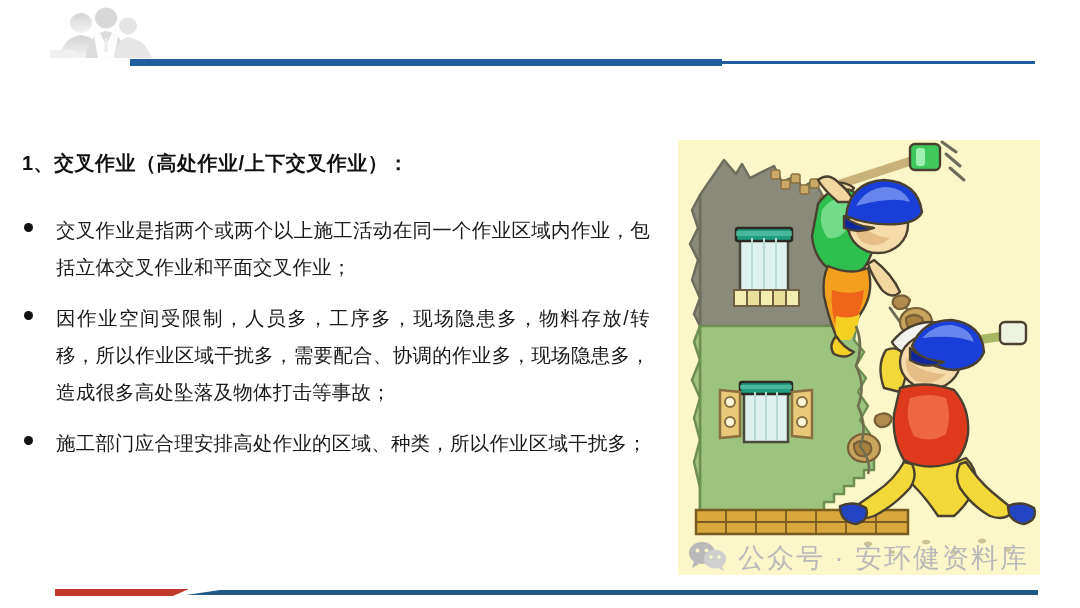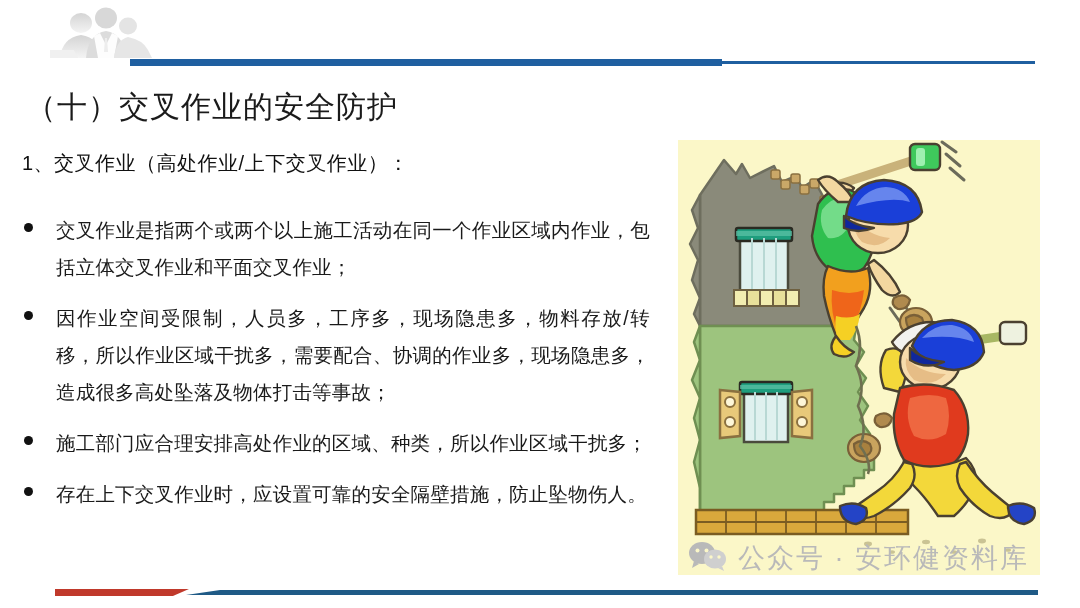--- a/index.html
+++ b/index.html
@@ -51,21 +51,21 @@
     color: #1a1a1a;
     letter-spacing: 1px;
     white-space: nowrap;
     font-weight: 400;
   }
   .slide-subtitle {
     position: absolute;
     left: 22px;
     top: 150px;
     font-size: 20px;
-    font-weight: normal;
+    font-weight: bold;
     color: #111111;
     white-space: nowrap;
     letter-spacing: 0.5px;
     text-align: right;
   }
 
   
   .bullet-list {
     position: absolute;
     left: 24px;
@@ -171,44 +171,39 @@
       <path d="M66 52 Q68 34 80 31 Q95 34 100 44 L104 52 Z" fill="#e6e6e6"></path>
 
       <path d="M2 52 L30 52 L26 44 L2 44 Z" fill="#f0f0f0"></path>
 
       <path d="M57 32 L59 32 L60 46 L56 46 Z" fill="#ededed"></path>
     </svg>
   </div>
   <div class="header-bar-thick"></div>
   <div class="header-bar-thin"></div>
 
-  <div class="slide-title">（十）交叉作业的安全防护</div>
   <div class="slide-subtitle">1、交叉作业（高处作业/上下交叉作业）：</div>
 
   <div class="bullet-list">
 
     <div class="bullet-item">
       <span class="bullet-dot"></span>
       <span class="bullet-text">交叉作业是指两个或两个以上施工活动在同一个作业区域内作业，包括立体交叉作业和平面交叉作业；</span>
     </div>
 
     <div class="bullet-item">
       <span class="bullet-dot"></span>
       <span class="bullet-text">因作业空间受限制，人员多，工序多，现场隐患多，物料存放/转移，所以作业区域干扰多，需要配合、协调的作业多，现场隐患多，造成很多高处坠落及物体打击等事故；</span>
     </div>
 
     <div class="bullet-item">
       <span class="bullet-dot"></span>
       <span class="bullet-text">施工部门应合理安排高处作业的区域、种类，所以作业区域干扰多；</span>
     </div>
 
-    <div class="bullet-item">
-      <span class="bullet-dot"></span>
-      <span class="bullet-text">存在上下交叉作业时，应设置可靠的安全隔壁措施，防止坠物伤人。</span>
-    </div>
 
   </div>
 
   <div class="illustration">
     <svg width="362" height="435" viewBox="0 0 362 435" xmlns="http://www.w3.org/2000/svg">
 
       <rect x="0" y="0" width="362" height="435" fill="#fbf7c8"></rect>
 
       <path d="M22 55
                L46 20 L58 34 L64 24 L72 38

